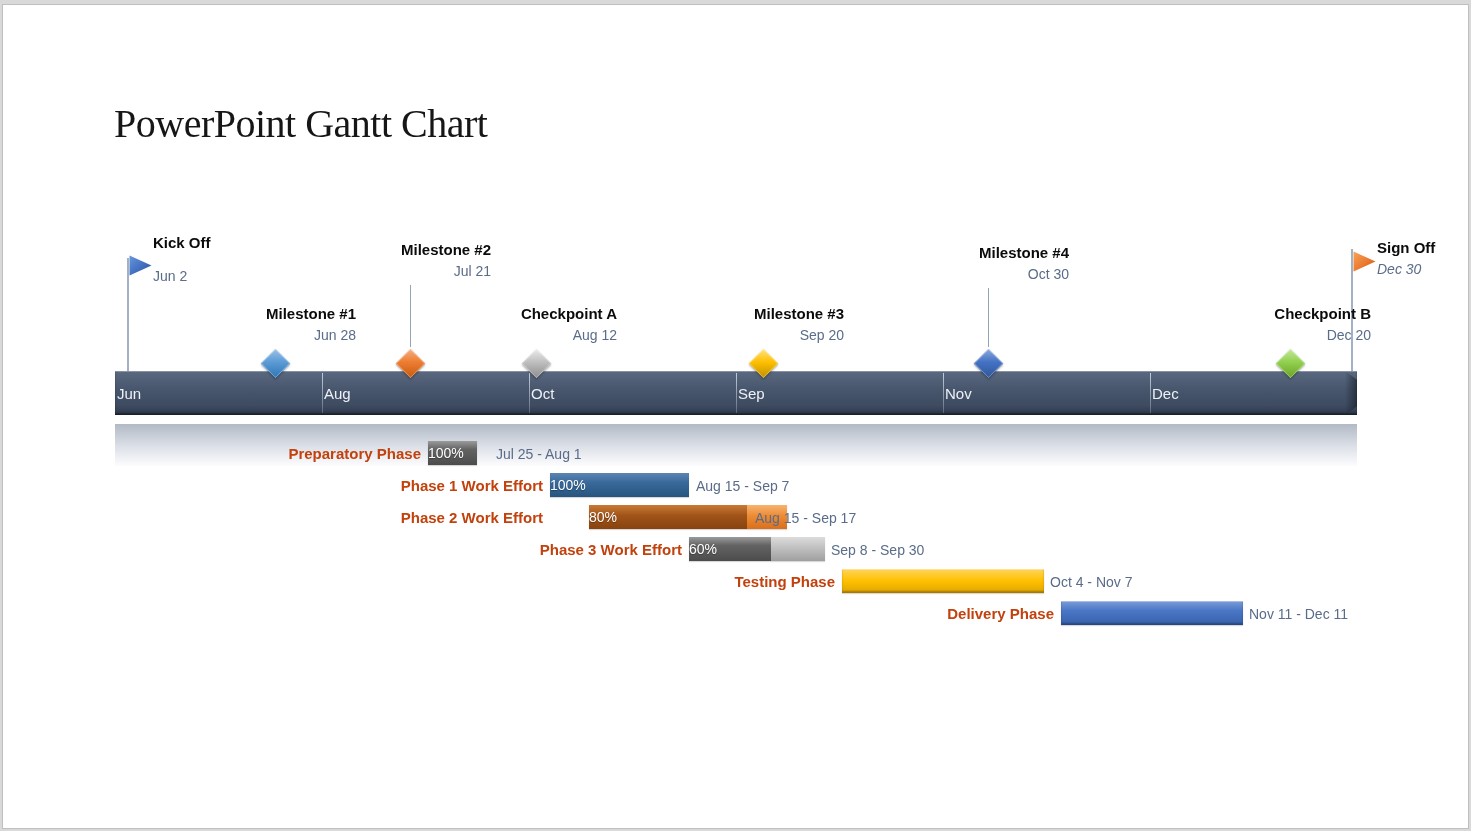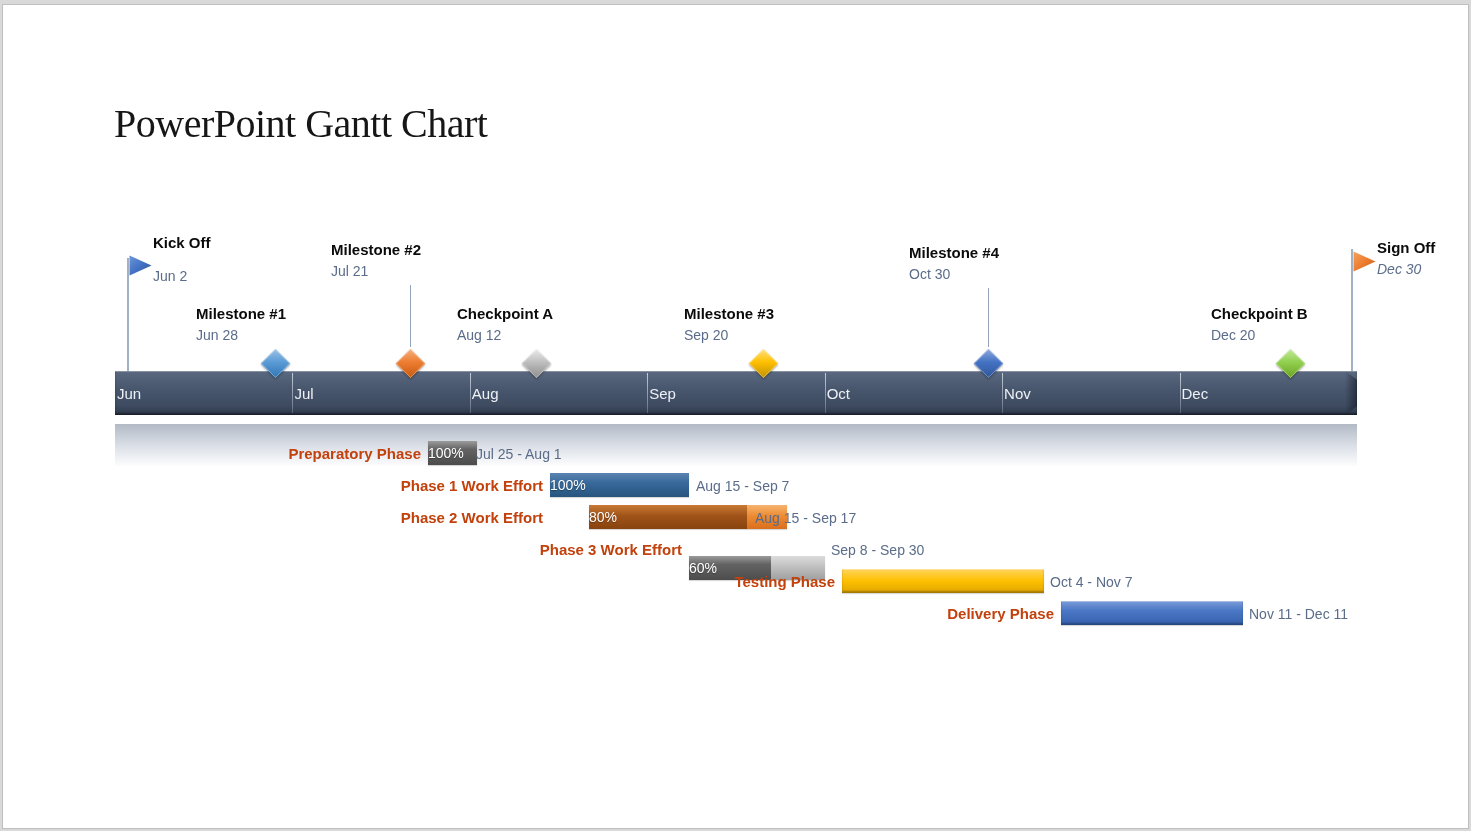--- a/index.html
+++ b/index.html
@@ -25,21 +25,21 @@
   .tl-bevel{position:absolute;right:0;top:0;bottom:0;width:12px;
     background:linear-gradient(90deg,rgba(18,25,36,0) 0%,rgba(18,25,36,0.6) 100%);
     clip-path:polygon(0 0,100% 20%,100% 80%,0 100%);}
   .tl-reflection{
     left:115px;top:424px;width:1242px;height:42px;z-index:0;
     background:linear-gradient(180deg,#b2bac6 0%,#dde1e8 55%,#fdfdfe 100%);
   }
   
   .ms-label{font-size:15px;font-weight:bold;color:#0b0b0b;white-space:nowrap;z-index:4;}
   .ms-date{font-size:14px;color:#5a6c89;white-space:nowrap;z-index:4;}
-  .centered{width:160px;text-align:left;}
+  .centered{width:160px;text-align:right;}
   .pole{width:2px;background:#a3b1c6;z-index:2;}
   .connector{width:1px;background:#93a3ba;z-index:2;}
   .diamond{width:21px;height:21px;transform:rotate(45deg);z-index:3;
     box-shadow:inset 0 0 0 1px rgba(255,255,255,0.3), 1px 1px 2px rgba(0,0,0,0.25);}
   .d-blue-light{background:linear-gradient(135deg,#9dc3e6 0%,#5b9bd5 45%,#2e74b5 100%);}
   .d-orange{background:linear-gradient(135deg,#f5b183 0%,#ed7d31 45%,#c55a11 100%);}
   .d-silver{background:linear-gradient(135deg,#ededed 0%,#bfbfbf 45%,#8c8c8c 100%);}
   .d-gold{background:linear-gradient(135deg,#ffe285 0%,#ffc000 45%,#bf8f00 100%);}
   .d-blue{background:linear-gradient(135deg,#8faadc 0%,#4472c4 45%,#2f5597 100%);}
   .d-green{background:linear-gradient(135deg,#c5e89c 0%,#92d050 45%,#6aa121 100%);}
@@ -120,73 +120,69 @@
 </svg>
 <div class="abs ms-label" style="left:1377px;top:239px;">Sign Off</div>
 <div class="abs ms-date" style="left:1377px;top:261px;font-style:italic;">Dec 30</div>
 
 <div class="abs tl-bar">
   <div class="month">
       <span class="month-label">Jun</span>
     </div>
   <div class="month">
       <span class="month-div"></span>
-      <span class="month-label">Jul</span>
-    </div>
-  <div class="month">
-      <span class="month-div"></span>
       <span class="month-label">Aug</span>
     </div>
   <div class="month">
       <span class="month-div"></span>
-      <span class="month-label">Sep</span>
+      <span class="month-label">Oct</span>
     </div>
   <div class="month">
       <span class="month-div"></span>
-      <span class="month-label">Oct</span>
+      <span class="month-label">Sep</span>
     </div>
   <div class="month">
       <span class="month-div"></span>
       <span class="month-label">Nov</span>
     </div>
   <div class="month">
       <span class="month-div"></span>
       <span class="month-label">Dec</span>
     </div>
   <div class="tl-bevel"></div>
 </div>
 <div class="abs tl-reflection"></div>
 
 <div class="abs task-label" style="left:191px;top:445px;width:230px;">Preparatory Phase</div>
 <div class="abs task-bar" style="left:428px;top:441px;width:49px;">
   <div class="done f-gray" style="width:100%;">
       <span class="pct">100%</span>
     </div>
 </div>
-<div class="abs task-dates" style="left:476px;top:446px;">Jul 25 - Aug 1</div>
+<div class="abs task-dates" style="left:496px;top:446px;">Jul 25 - Aug 1</div>
 
 <div class="abs task-label" style="left:313px;top:477px;width:230px;">Phase 1 Work Effort</div>
 <div class="abs task-bar" style="left:550px;top:473px;width:139px;">
   <div class="done f-steel" style="width:100%;">
       <span class="pct">100%</span>
     </div>
 </div>
 <div class="abs task-dates" style="left:696px;top:478px;">Aug 15 - Sep 7</div>
 
 <div class="abs task-label" style="left:313px;top:509px;width:230px;">Phase 2 Work Effort</div>
 <div class="abs task-bar" style="left:550px;top:505px;width:198px;margin-left:39px;">
   <div class="done f-brown" style="width:80%;">
       <span class="pct">80%</span>
     </div>
   <div class="rest f-orange-rest"></div>
 </div>
 <div class="abs task-dates" style="left:755px;top:510px;">Aug 15 - Sep 17</div>
 
 <div class="abs task-label" style="left:452px;top:541px;width:230px;">Phase 3 Work Effort</div>
-<div class="abs task-bar" style="left:689px;top:537px;width:136px;margin-top:19px;">
+<div class="abs task-bar" style="left:689px;top:537px;width:136px;">
   <div class="done f-gray" style="width:60%;">
       <span class="pct">60%</span>
     </div>
   <div class="rest f-gray-rest"></div>
 </div>
 <div class="abs task-dates" style="left:831px;top:542px;">Sep 8 - Sep 30</div>
 
 <div class="abs task-label" style="left:605px;top:573px;width:230px;">Testing Phase</div>
 <div class="abs task-bar f-gold" style="left:842px;top:569px;width:202px;"></div>
 <div class="abs task-dates" style="left:1050px;top:574px;">Oct 4 - Nov 7</div>

